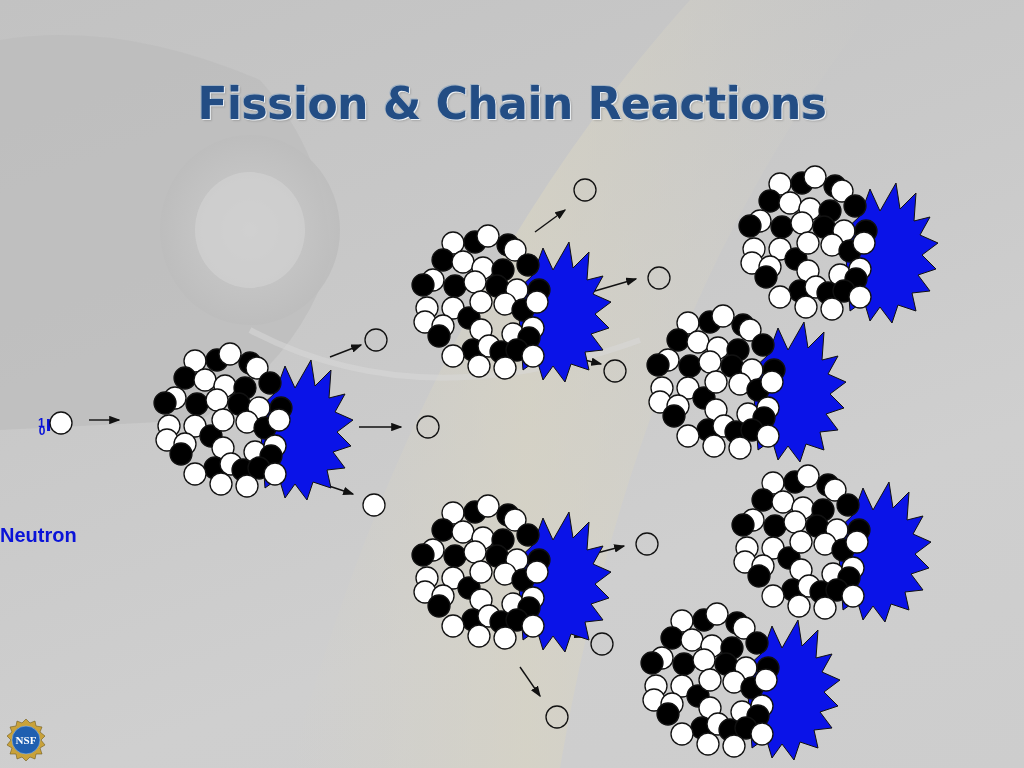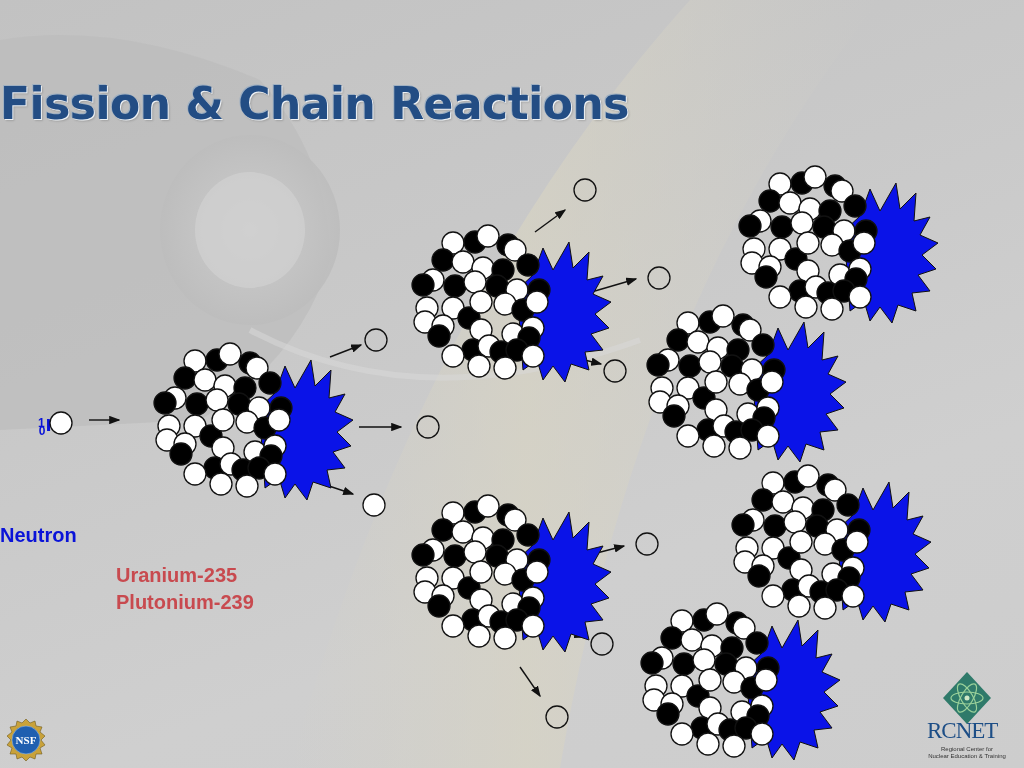--- a/index.html
+++ b/index.html
@@ -1,21 +1,21 @@
 <!DOCTYPE html>
 <html><head>
 <meta charset="utf-8">
 <style>
   html, body { margin:0; padding:0; }
   body { width:1024px; height:768px; overflow:hidden; position:relative;
          font-family: "Liberation Sans", sans-serif; }
   #slide { position:absolute; left:0; top:0; width:1024px; height:768px; overflow:hidden;
            background: linear-gradient(160deg, #c2c2c2 0%, #c9c9c9 40%, #cfcfcf 70%, #cdcdcd 100%); }
   .bg-layer { position:absolute; inset:0; pointer-events:none; }
-  .title { position:absolute; left:0; width:1024px; top:78px; 
+  .title { position:absolute; left:0; width:1024px; top:78px; text-align:center;
            font-family: "DejaVu Sans", sans-serif; font-weight:bold; font-size:44px; letter-spacing:-0.5px;
            color:#234d84;
            text-shadow: 1px 1px 0 #eef2f6, -1px -1px 0 #9fb0c2, 2px 2px 2px rgba(0,0,0,0.15); }
   .label { position:absolute; font-weight:bold;margin-top:47px; }
   .neutron-symbol { left:38px; top:364px; color:#0a13d8; font-size:22px; }
   .neutron-symbol sup { font-size:12px; position:relative; top:-4px; vertical-align:baseline; }
   .neutron-symbol sub { font-size:12px; position:relative; top:4px; vertical-align:baseline; margin-left:-6px; }
   .neutron-label { left:0; top:477px; color:#0a13d8; font-size:20px; }
   .fuel-label { left:116px; top:515px; color:#c84a4f; font-size:20px; line-height:27px; }
   svg.diagram { position:absolute; left:0; top:0; }
@@ -48,24 +48,20 @@
 
     <path d="M250 330 Q420 420 640 340" stroke="#dadada" stroke-width="6" fill="none" opacity="0.5"></path>
   </svg>
 
   <div class="title">Fission &amp; Chain Reactions</div>
 
   <div class="label neutron-symbol"><sup>1</sup><sub>0</sub><span>n</span></div>
 
   <div class="label neutron-label">Neutron</div>
 
-  <div class="label fuel-label">
-    <div>Uranium-235</div>
-    <div>Plutonium-239</div>
-  </div>
 
   <svg class="diagram" width="1024" height="768">
     <defs>
       <marker id="arrowhead" markerWidth="8" markerHeight="6" refX="7" refY="3" orient="auto">
         <path d="M0 0 L8 3 L0 6 Z" fill="#111"></path>
       </marker>
 
       <g id="nucleus">
         <polygon fill="#0a13e8" stroke="#111" stroke-width="1" points="120,45 130,18 140,40 156,12 160,38 176,22 174,50 190,46 180,64 198,72 182,84 196,98 178,104 190,120 172,122 176,140 158,134 152,152 140,136 130,150 124,130 110,140 104,60"></polygon>
         <g stroke="#111" stroke-width="1.3">
@@ -149,30 +145,14 @@
 
   <svg class="logo" style="left:4px; top:718px;" width="44" height="44">
     <g transform="translate(22,22)">
       <polygon fill="#c9a23a" stroke="#6f5a1e" stroke-width="0.6" points="0,-21 4,-17 9,-19 10,-14 16,-13 14,-8 19,-4 15,0 19,5 14,8 16,14 10,14 9,19 4,17 0,21 -4,17 -9,19 -10,14 -16,14 -14,8 -19,5 -15,0 -19,-4 -14,-8 -16,-13 -10,-14 -9,-19 -4,-17"></polygon>
       <circle r="14" fill="#1f5fb0"></circle>
       <circle r="14" fill="none" stroke="#8fb8e6" stroke-width="1" opacity="0.6"></circle>
       <text x="0" y="4" text-anchor="middle" font-family="Liberation Serif, serif" font-weight="bold" font-size="11" fill="#ffffff">NSF</text>
     </g>
   </svg>
 
-  <div class="logo" style="left:915px; top:668px; width:104px; height:96px;">
-    <svg width="104" height="62">
-      <polygon points="52,4 76,30 52,56 28,30" fill="#2f7a6a"></polygon>
-      <g fill="none" stroke="#9ad19a" stroke-width="1.2">
-        <ellipse cx="52" cy="30" rx="16" ry="6"></ellipse>
-        <ellipse cx="52" cy="30" rx="16" ry="6" transform="rotate(60 52 30)"></ellipse>
-        <ellipse cx="52" cy="30" rx="16" ry="6" transform="rotate(-60 52 30)"></ellipse>
-      </g>
-      <circle cx="52" cy="30" r="2.5" fill="#cfe8c6"></circle>
-    </svg>
-    <div style="position:absolute; left:12px; top:50px; font-family:'Liberation Serif', serif; font-size:23px; color:#1d4e86; letter-spacing:-1px;">RCNET</div>
-    <div style="position:absolute; left:0; top:78px; width:104px; text-align:center; font-size:6px; color:#333; line-height:7px;">
-      <div>Regional Center for</div>
-      <div>Nuclear Education &amp; Training</div>
-    </div>
-  </div>
 
 </div>
 
 </body></html>

